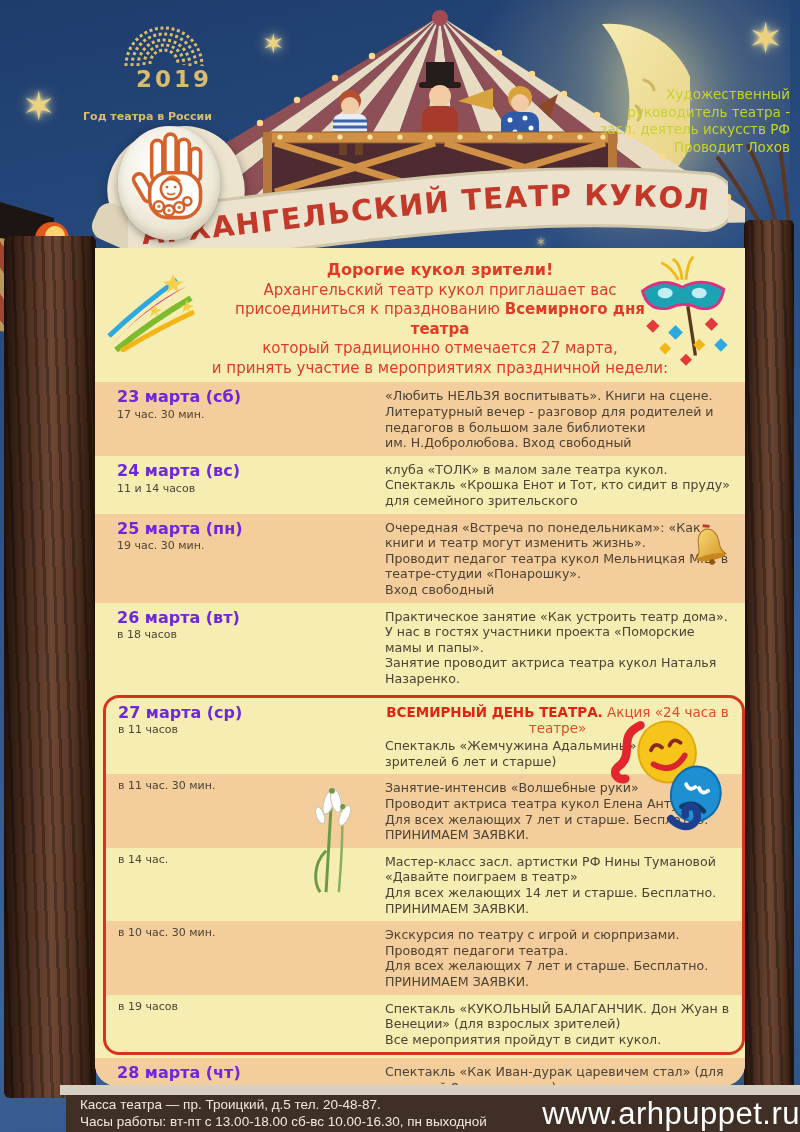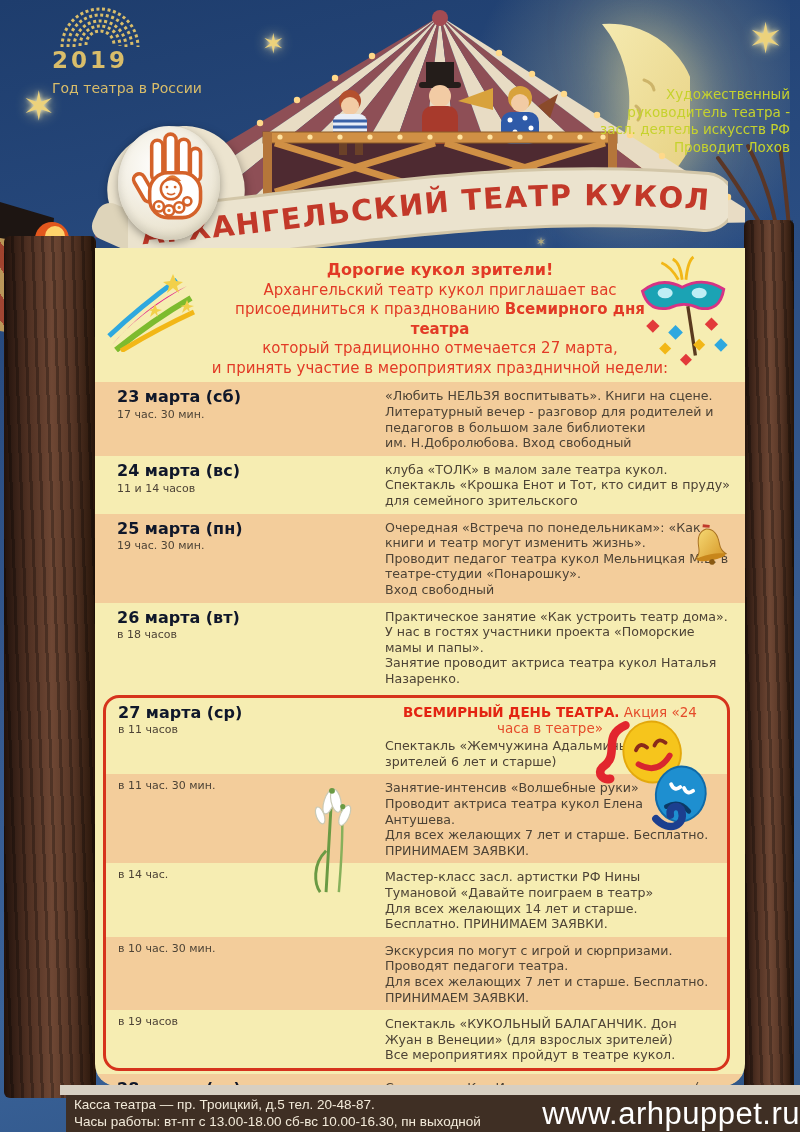--- a/index.html
+++ b/index.html
@@ -11,23 +11,23 @@
   
   .sky-glow{position:absolute;left:430px;top:-40px;width:360px;height:300px;
     background:radial-gradient(circle at 60% 45%,rgba(235,222,160,.38),rgba(235,222,160,0) 65%);}
   .star{position:absolute;color:#ecd27c;text-shadow:0 0 14px #f7e8a0,0 0 4px #fff2c0;line-height:1;}
   .star::before{content:"✶";}
   .star.s1{left:22px;top:86px;font-size:40px;}
   .star.s2{left:262px;top:30px;font-size:27px;}
   .star.s3{left:748px;top:18px;font-size:42px;}
   .star.s4{left:536px;top:236px;font-size:12px;opacity:.7;}
 
-  .year-badge{position:absolute;left:52px;top:1px;width:160px;text-align:left;color:#d9bd6a;}
+  .year-badge{position:absolute;left:52px;top:20px;width:160px;text-align:right;color:#d9bd6a;}
   .year-badge .yr{font-size:23px;font-weight:bold;letter-spacing:3px;margin-top:-4px;}
-  .year-badge .lbl{font-size:14px;font-weight:normal;margin-top:7px;white-space:nowrap;}
+  .year-badge .lbl{font-size:11px;font-weight:bold;margin-top:18px;white-space:nowrap;}
 
   .director{position:absolute;right:10px;top:86px;width:270px;text-align:right;
     color:#c6d22d;font-size:13.5px;line-height:1.3;}
 
   .moon{position:absolute;left:540px;top:18px;width:150px;height:195px;
     filter:drop-shadow(0 0 28px rgba(243,229,150,.55));}
 
   .tent{position:absolute;left:95px;top:6px;width:650px;height:240px;}
   .ribbon{position:absolute;left:128px;top:164px;width:600px;height:100px;}
   .scroll-blob{position:absolute;left:108px;top:128px;width:136px;height:124px;background:#ece4cf;
@@ -57,37 +57,37 @@
     color:#e23a26;font-size:15px;line-height:1.3;}
   .greeting .g1{font-weight:bold;font-size:16px;}
   .greeting b{font-weight:bold;}
   .comet-icon{position:absolute;left:12px;top:12px;}
   .carnival-icon{position:absolute;right:8px;top:4px;}
 
   .rows{margin-top:4px;}
   .row{position:relative;display:grid;grid-template-columns:268px 1fr;
     padding:5px 12px 5px 22px;font-size:12.6px;line-height:1.24;}
   .row.hl{background:#f3cd9b;}
-  .date{color:#0f172a;font-weight:bold;font-size:16px;line-height:1.3;}
+  .date{color:#6d28d9;font-weight:bold;font-size:16px;line-height:1.3;}
   .time{font-size:11px;line-height:1.3;}
   .desc{padding-top:1px;}
   .special{text-align:center;font-size:13.5px;margin-bottom:1px;}
   .special .sp1{color:#e32412;font-weight:bold;}
   .special .sp2{color:#e54b2a;}
-  .box{position:relative;margin:3px 15px 3px 8px;border:3px solid #d6331c;border-radius:16px;overflow:hidden;}
+  .box{position:relative;margin:3px 0 3px 8px;border:3px solid #d6331c;border-radius:16px;overflow:hidden;}
   .box .row{grid-template-columns:267px 1fr;padding-left:12px;}
   .bell-icon{position:absolute;right:14px;top:8px;transform:rotate(-10deg);}
   .masks-icon{position:absolute;right:10px;top:14px;z-index:2;}
   .snowdrop-icon{position:absolute;left:196px;top:84px;z-index:2;}
 
   
   .footer-strip{position:absolute;left:60px;top:1085px;width:740px;height:10px;background:#d7cfc2;z-index:6;}
   .footer{position:absolute;left:66px;top:1095px;width:734px;height:37px;background:#3f2f24;z-index:7;
     font-family:"Liberation Sans",sans-serif;color:#f2ead9;}
-  .footer .fl{position:absolute;left:8px;top:2px;font-size:13.5px;line-height:1.25;}
+  .footer .fl{position:absolute;left:14px;top:2px;font-size:13.5px;line-height:1.25;}
   .footer .website{position:absolute;right:0;top:0;font-size:31px;line-height:37px;color:#ffffff;letter-spacing:.5px;}
 </style>
 </head>
 <body>
 
 <div class="poster">
 
   <div class="sky-glow"></div>
   <span class="star s1"></span>
   <span class="star s2"></span>
@@ -427,32 +427,32 @@
             <div>Мастер-класс засл. артистки РФ Нины Тумановой «Давайте поиграем в театр»</div>
             <div>Для всех желающих 14 лет и старше. Бесплатно. ПРИНИМАЕМ ЗАЯВКИ.</div>
           </div>
         </div>
 
         <div class="row hl">
           <div class="when">
             <div class="time">в 10 час. 30 мин.</div>
           </div>
           <div class="desc">
-            <div>Экскурсия по могут с игрой и сюрпризами. Проводят педагоги театра.</div>
+            <div>Экскурсия по театру с игрой и сюрпризами. Проводят педагоги театра.</div>
             <div>Для всех желающих 7 лет и старше. Бесплатно. ПРИНИМАЕМ ЗАЯВКИ.</div>
           </div>
         </div>
 
         <div class="row">
           <div class="when">
             <div class="time">в 19 часов</div>
           </div>
           <div class="desc">
             <div>Спектакль «КУКОЛЬНЫЙ БАЛАГАНЧИК. Дон Жуан в Венеции» (для взрослых зрителей)</div>
-            <div>Все мероприятиях пройдут в театре кукол.</div>
+            <div>Все мероприятия пройдут в сидит кукол.</div>
           </div>
         </div>
       </div>
 
       <div class="row hl">
         <div class="when">
           <div class="date">28 марта (чт)</div>
           <div class="time">в 11 часов</div>
         </div>
         <div class="desc">

